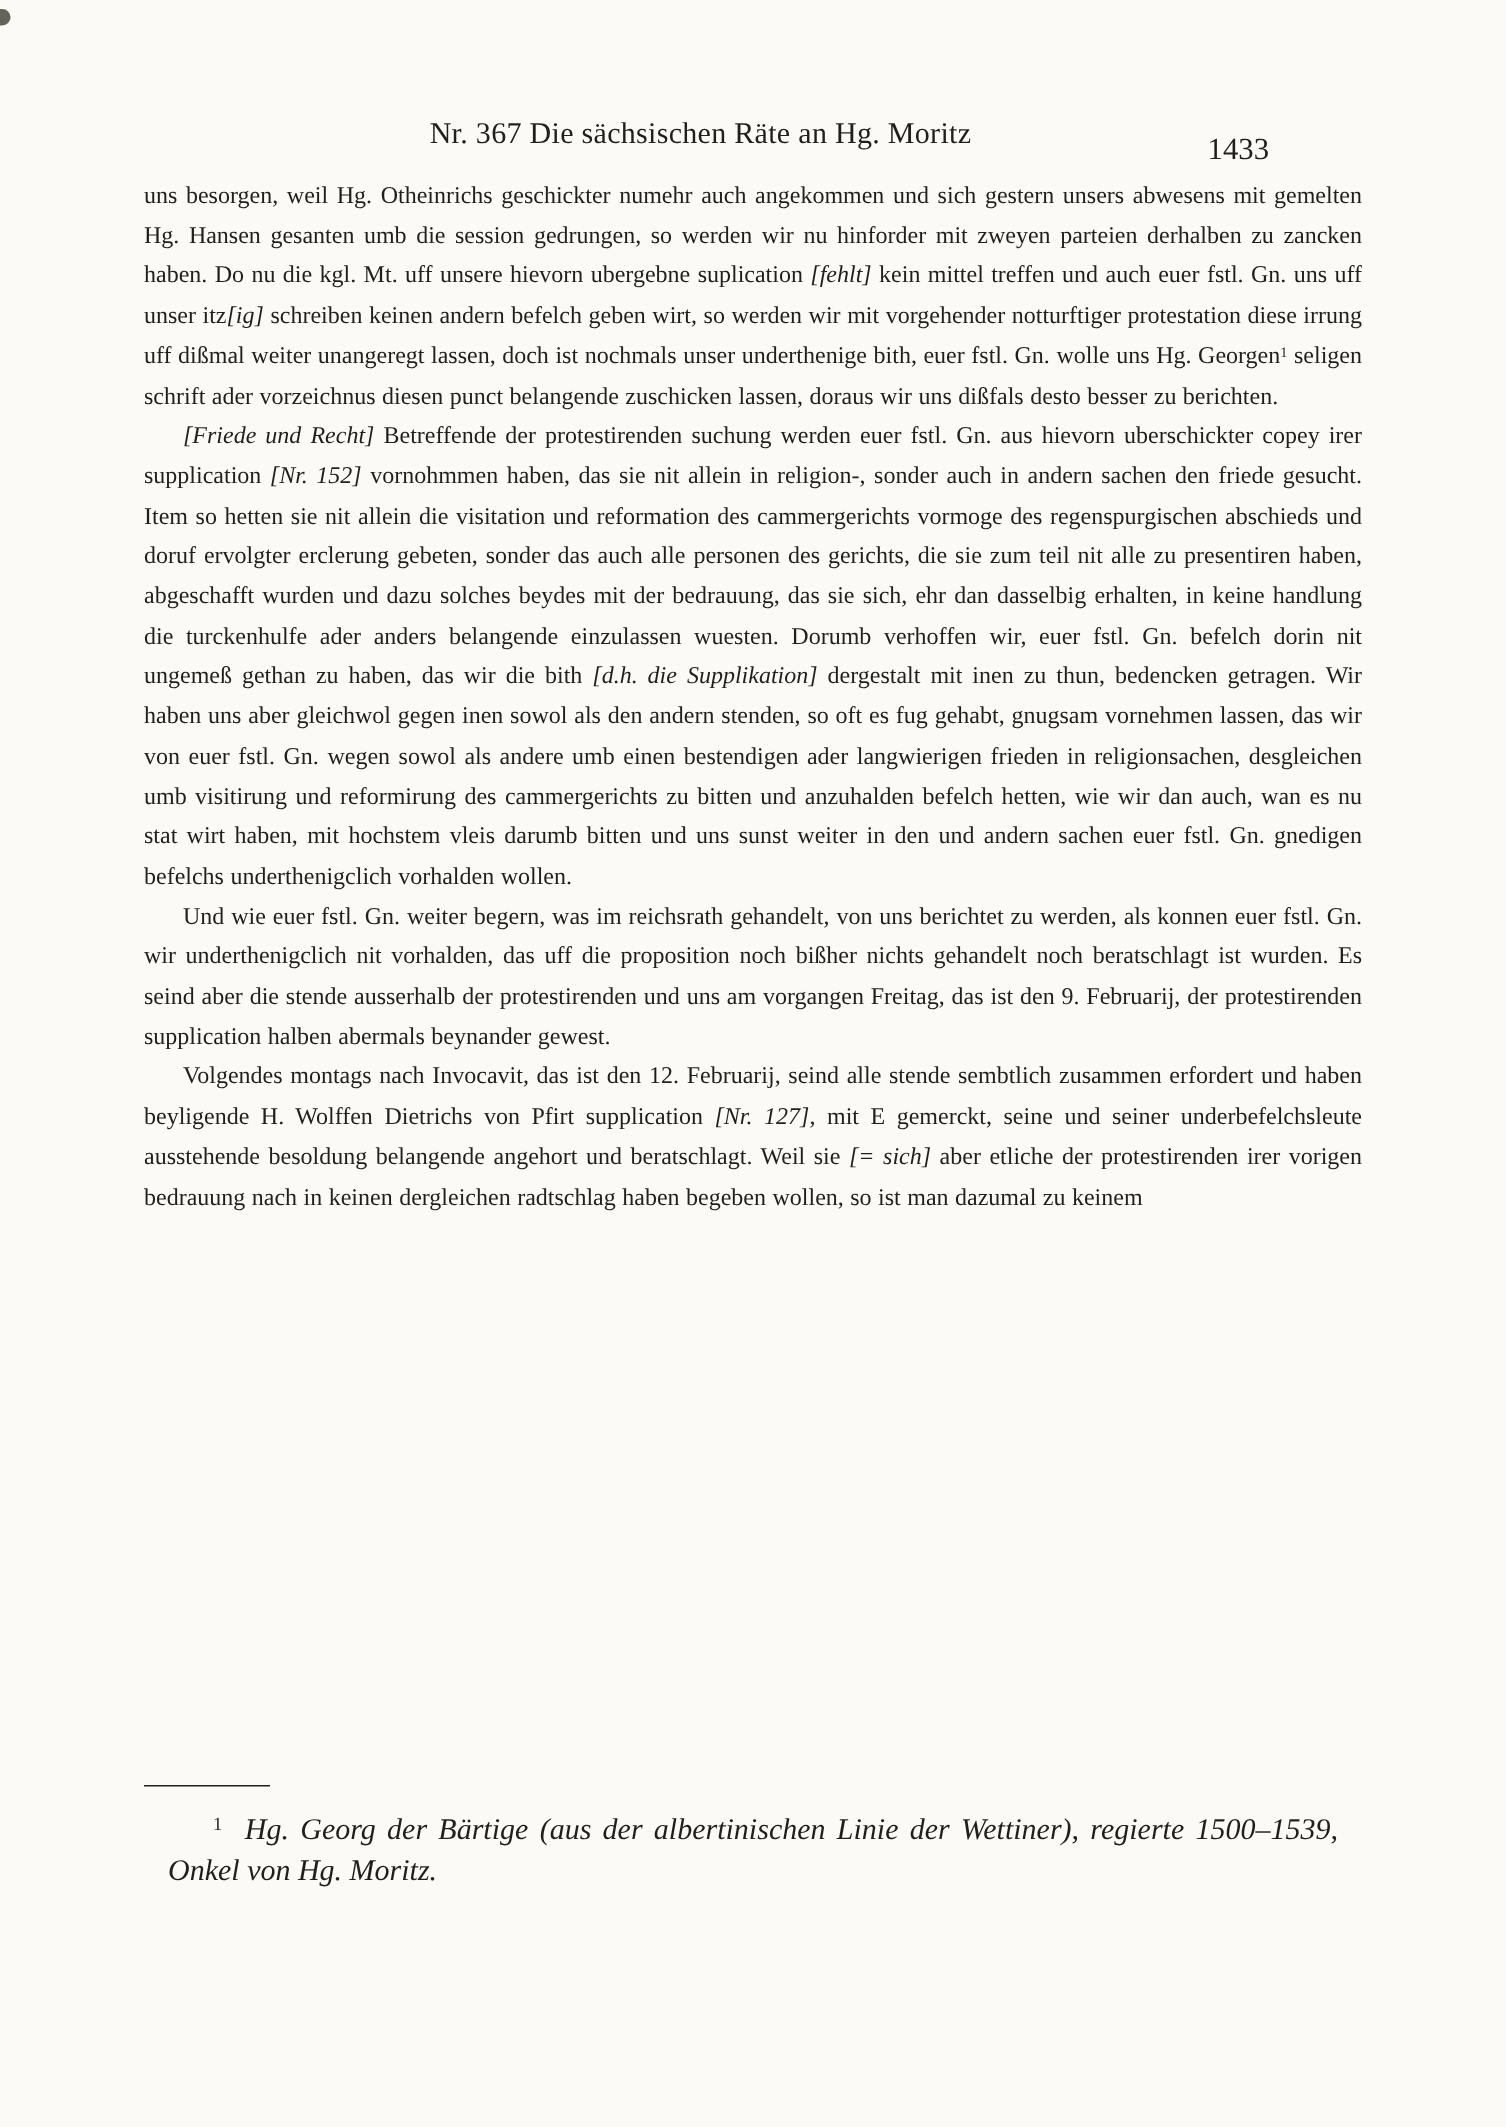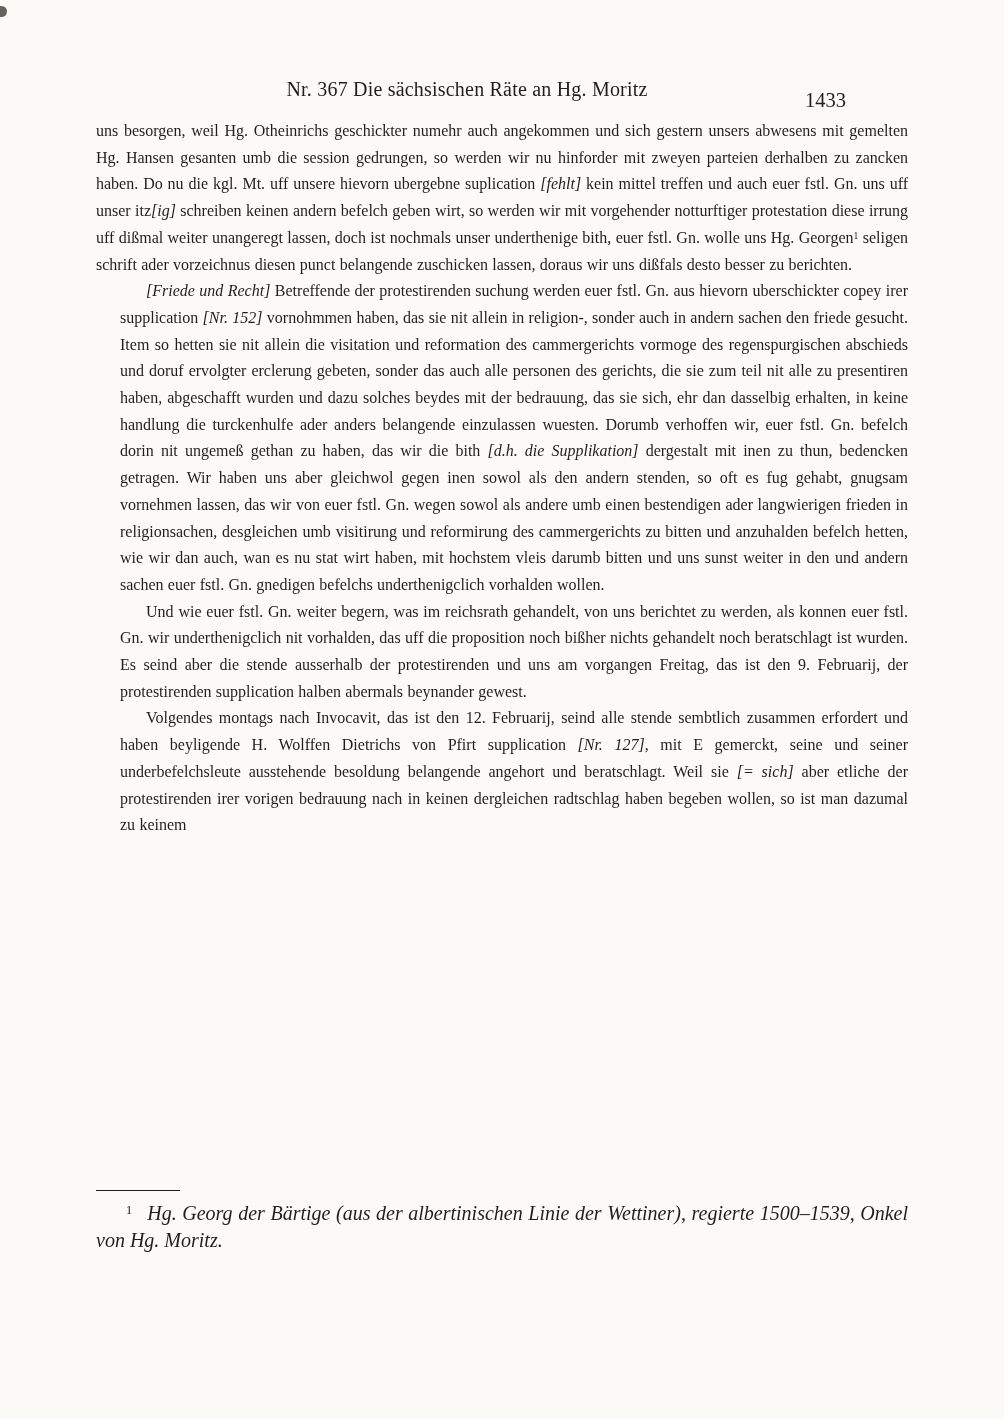--- a/index.html
+++ b/index.html
@@ -19,29 +19,29 @@
   .header { position:absolute; left:96px; right:96px; top:78px; height:26px; font-size:20px; }
   .running-title { text-align:center; padding-right:70px; letter-spacing:.01em; }
   .folio { position:absolute; right:62px; top:-1px; font-size:20.5px;margin-top:12px; }
   .body-text {
     position:absolute; left:96px; right:96px; top:118px;
     max-height:1062px; overflow:hidden;
     font-size:16px; line-height:26.7px;
     text-align:justify; word-spacing:.02em;
   }
   p.para { margin:0; text-indent:0; }
-  p.para.indent { text-indent:26px;margin-left:24px; }
+  p.para.indent { text-indent:26px; }
   .it { font-style:italic; }
   sup { font-size:.6em; line-height:0; vertical-align:baseline; position:relative; top:-.45em; }
   .footnotes {
     position:absolute; left:96px; right:96px; top:1190px;
     font-size:20px; line-height:27px;
   }
   .fn-rule { width:84px; border-top:1.5px solid var(--ink); margin-bottom:9px; }
-  p.footnote { margin:0; text-indent:30px; text-align:justify; }
+  p.footnote { margin:16px; text-indent:30px; text-align:justify; }
   p.footnote sup { margin-right:15px; font-size:.62em; }
 </style>
 </head>
 <body>
 
 <div class="page">
   <div class="scan-mark"></div>
 
   <div class="header">
     <div class="running-title">Nr. 367 Die sächsischen Räte an Hg. Moritz</div>

